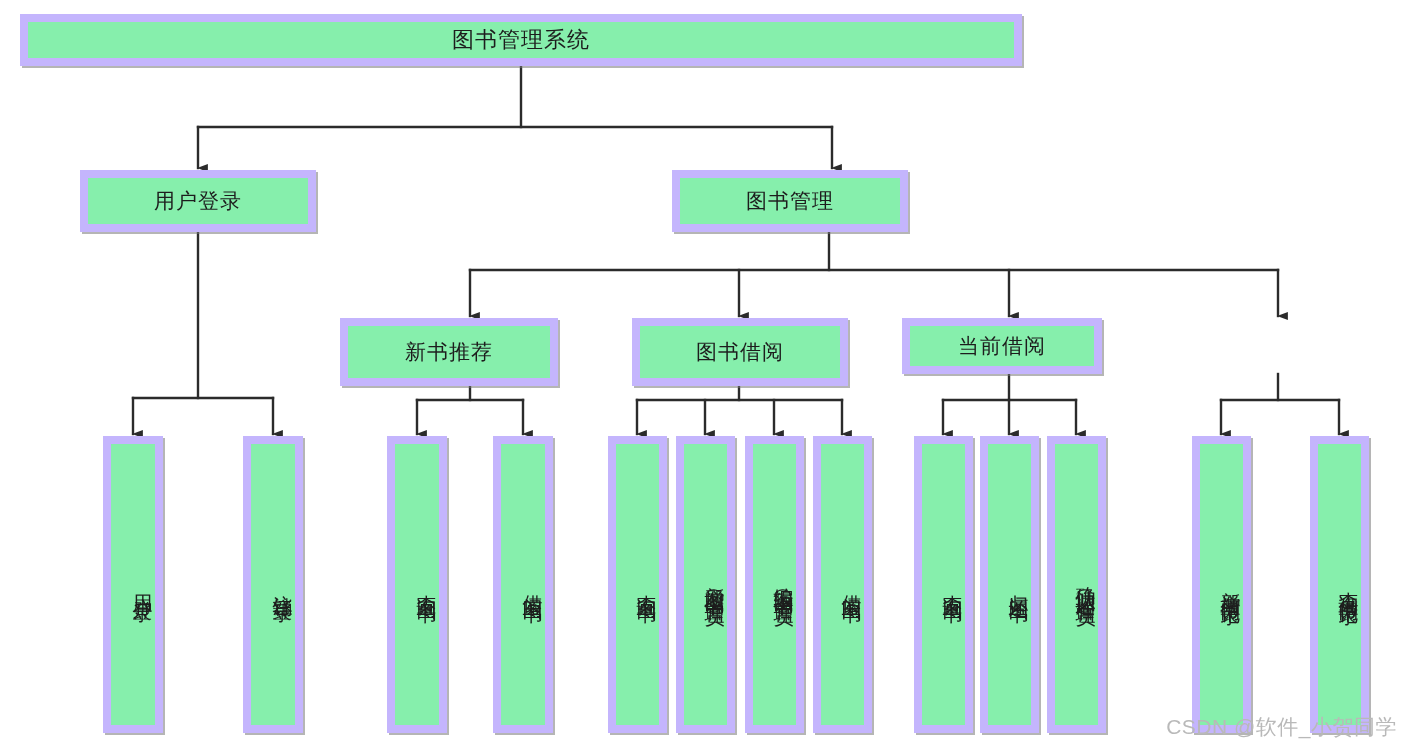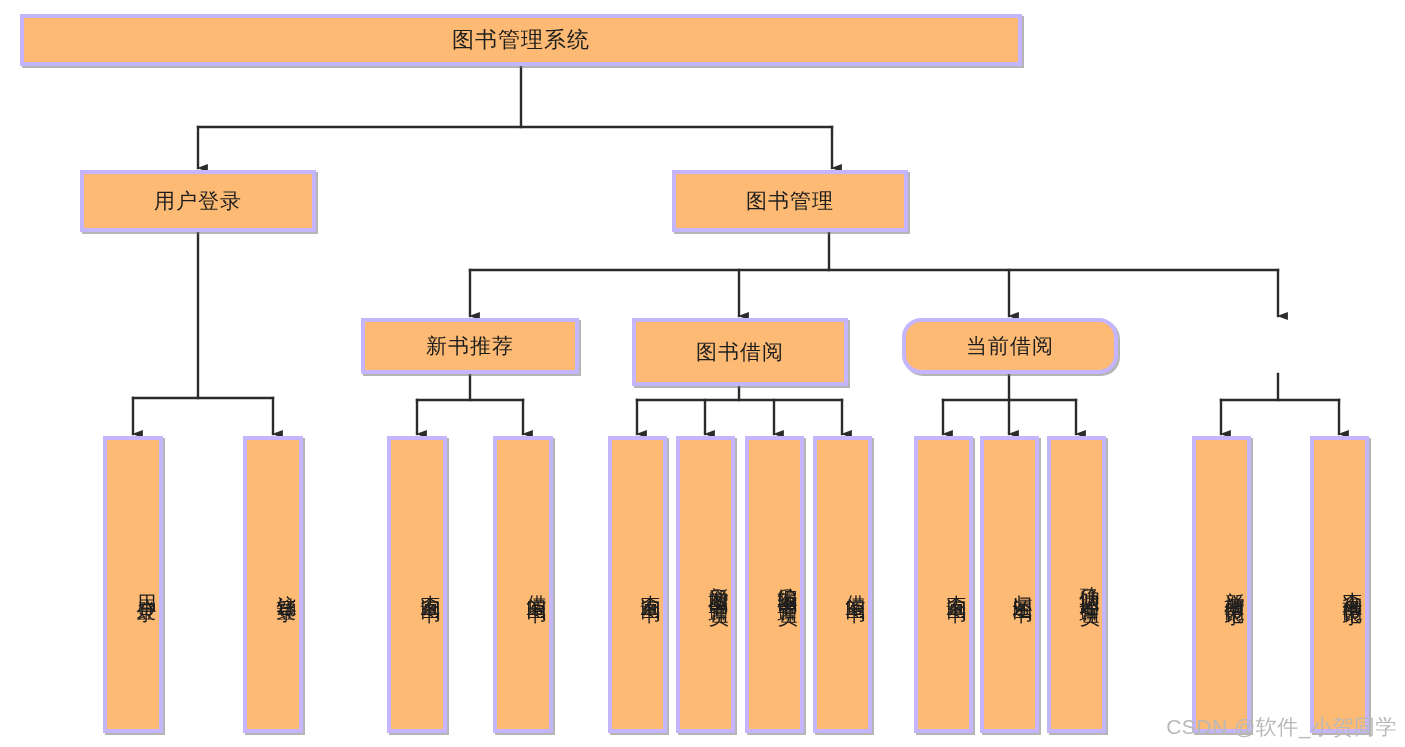--- a/index.html
+++ b/index.html
@@ -22,22 +22,22 @@
     position: absolute;
     left: 0;
     top: 0;
     width: 1405px;
     height: 747px;
     pointer-events: none;
   }
   .node {
     position: absolute;
     box-sizing: border-box;
-    background: #fdba74;
-    border: 4px solid #c4b5fd;
+    background: #86efac;
+    border: 8px solid #c4b5fd;
     box-shadow: 2px 2px 0 rgba(120,120,120,0.55);
     display: flex;
     align-items: center;
     justify-content: center;
     color: #1d1d1d;
   }
   .node.h {
     font-size: 21px;
     letter-spacing: 1px;
     line-height: 1.1;
@@ -120,23 +120,23 @@
       <path d="M1221,400 L1221,434" marker-end="url(#arrow)"></path>
       <path d="M1339,400 L1339,434" marker-end="url(#arrow)"></path>
     </g>
   </svg>
 
   <div class="node h root" style="left:20px; top:14px; width:1002px; height:52px;">图书管理系统</div>
 
   <div class="node h" style="left:80px; top:170px; width:236px; height:62px;">用户登录</div>
   <div class="node h" style="left:672px; top:170px; width:236px; height:62px;">图书管理</div>
 
-  <div class="node h" style="left:361px; top:318px; width:218px; height:56px;">新书推荐</div>
+  <div class="node h" style="left:340px; top:318px; width:218px; height:68px;">新书推荐</div>
   <div class="node h" style="left:632px; top:318px; width:216px; height:68px;">图书借阅</div>
-  <div class="node h" style="left:902px; top:318px; width:216px; height:56px;border-radius:19px;">当前借阅</div>
+  <div class="node h" style="left:902px; top:318px; width:200px; height:56px;">当前借阅</div>
 
   <div class="node v" style="left:103px; top:436px; width:60px; height:297px;">用户登录</div>
   <div class="node v" style="left:243px; top:436px; width:60px; height:297px;">注销登录</div>
 
   <div class="node v" style="left:387px; top:436px; width:60px; height:297px;">查询图书</div>
   <div class="node v" style="left:493px; top:436px; width:60px; height:297px;">借阅图书</div>
 
   <div class="node v" style="left:608px; top:436px; width:59px; height:297px;">查询图书</div>
   <div class="node v" style="left:676px; top:436px; width:59px; height:297px;">新增图书（管理员）</div>
   <div class="node v" style="left:745px; top:436px; width:59px; height:297px;">编辑图书（管理员）</div>

